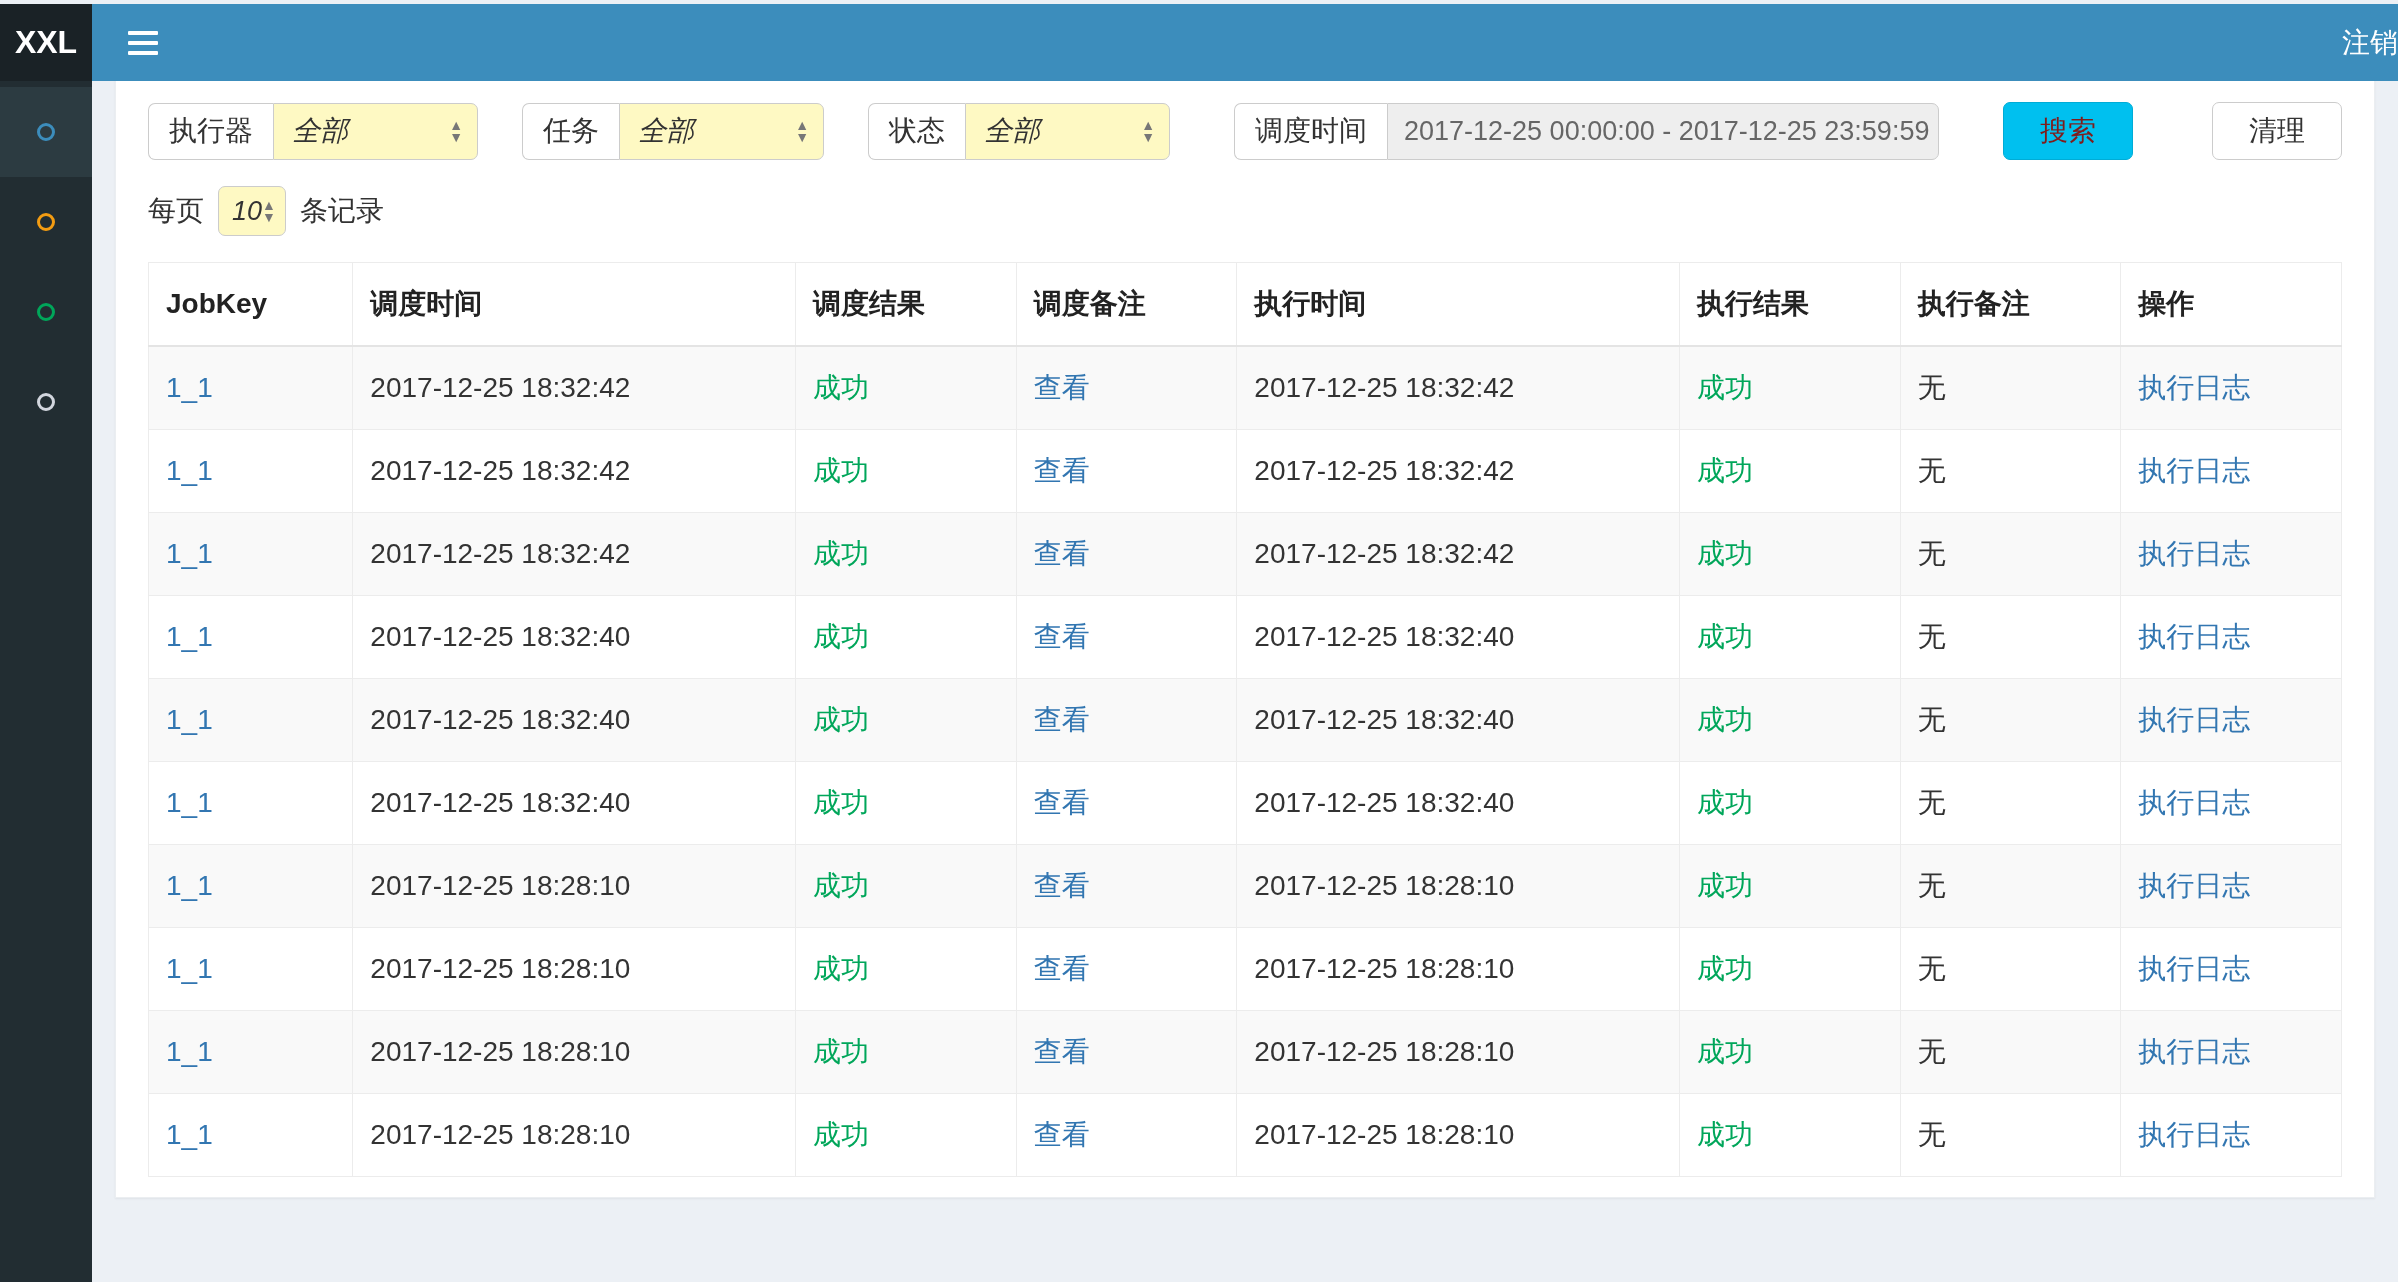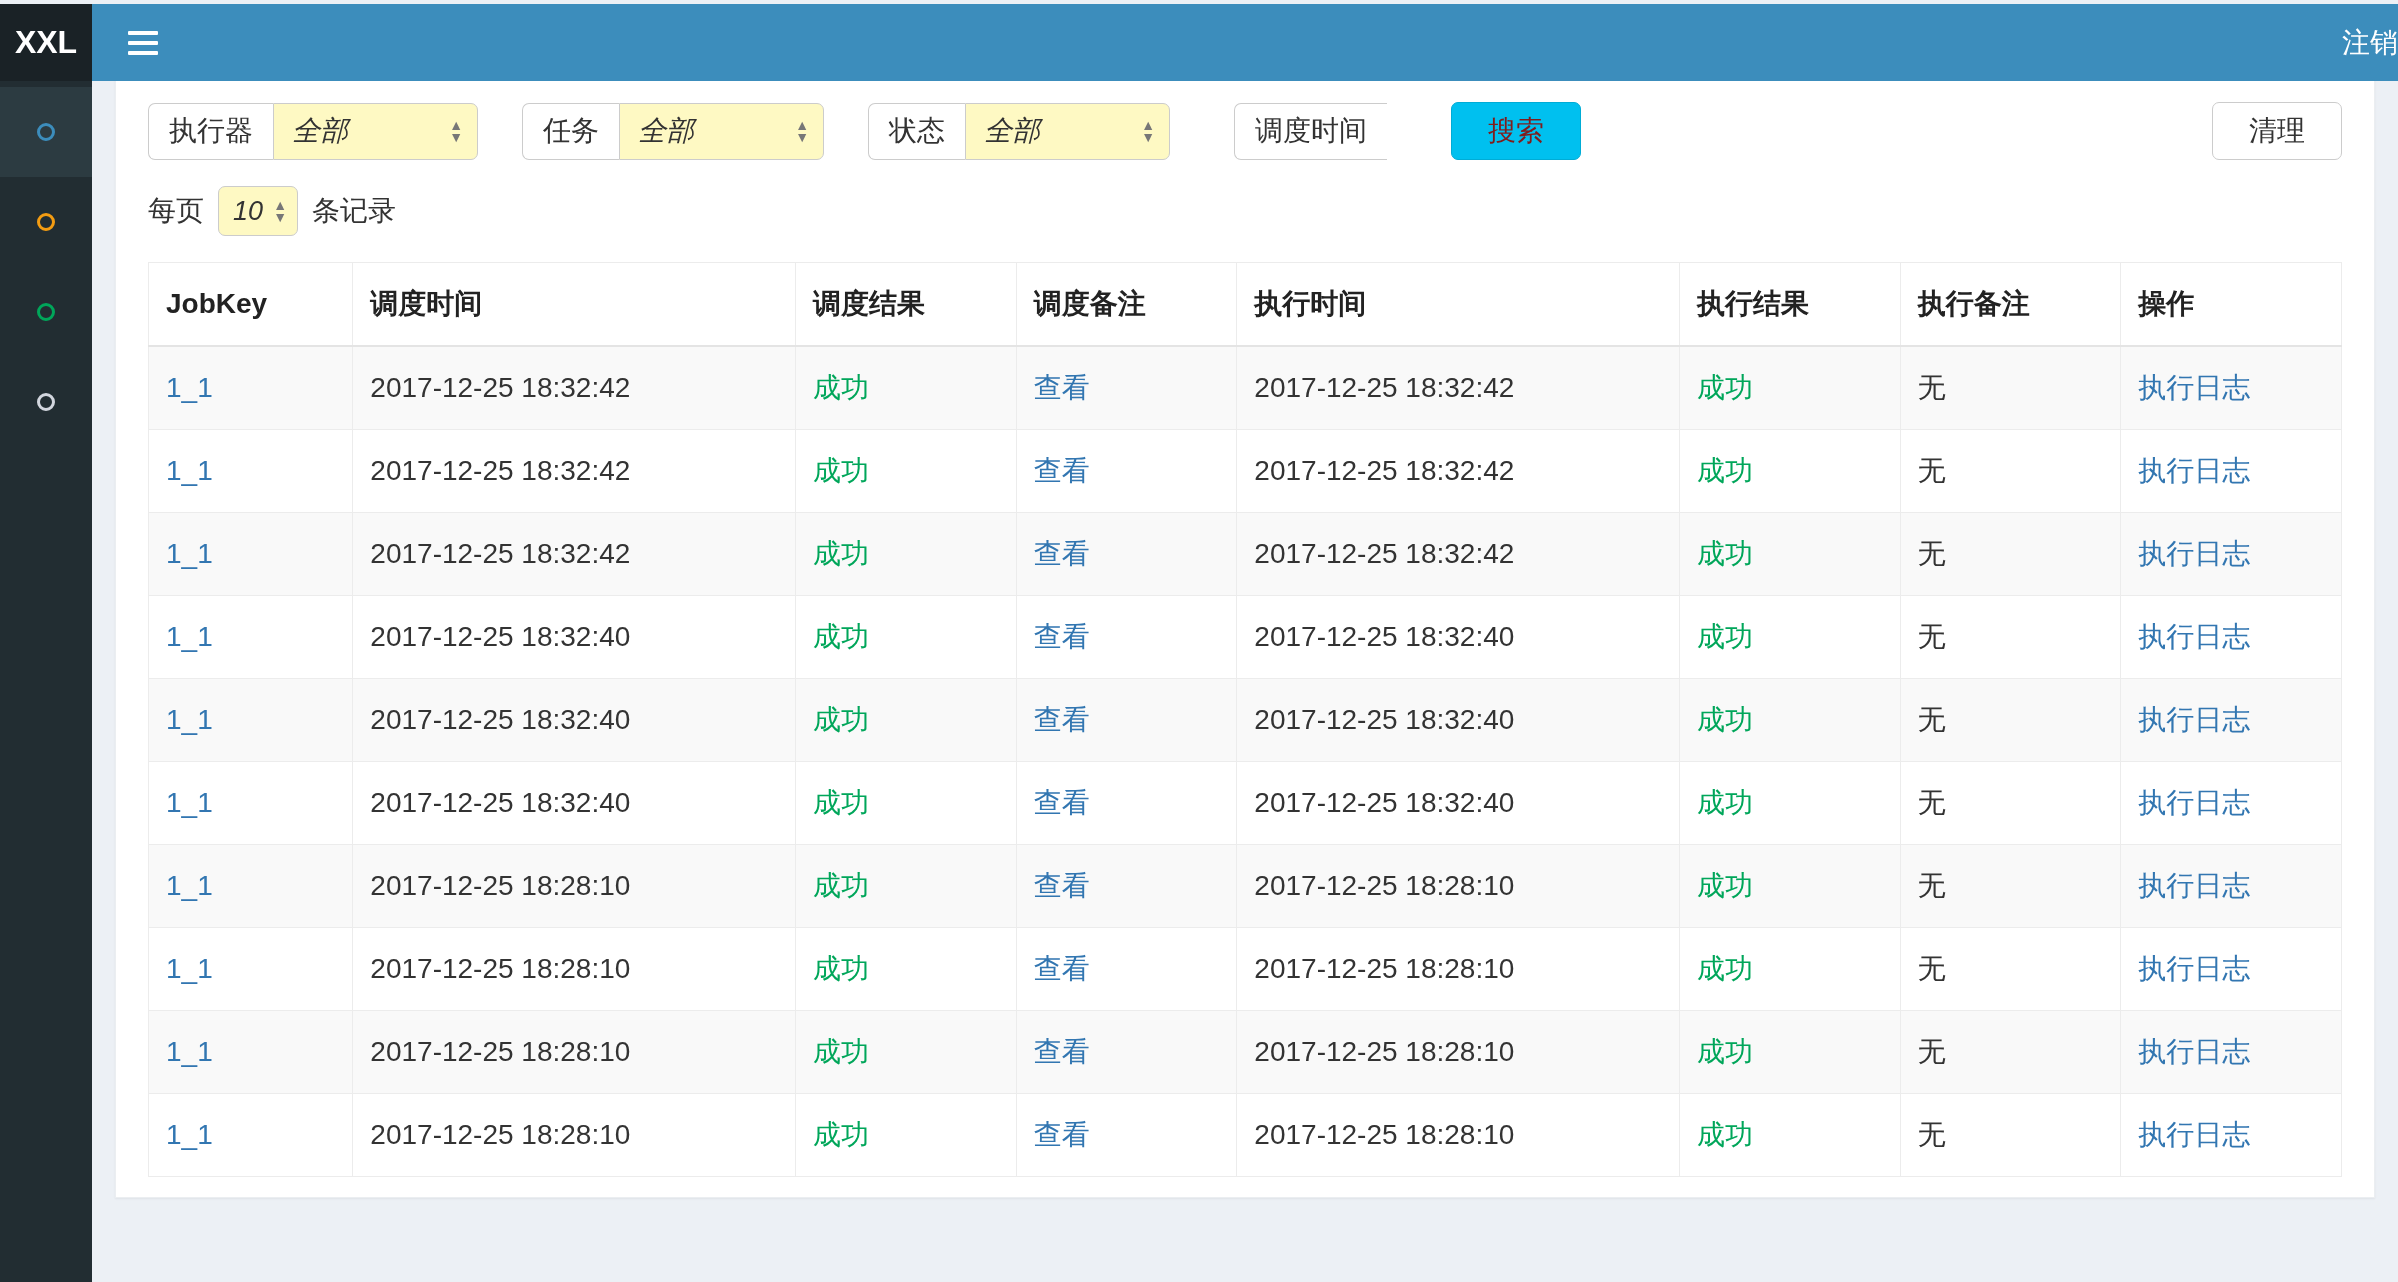--- a/index.html
+++ b/index.html
@@ -51,21 +51,21 @@
   .input-group { display:inline-flex; height:57px; }
   .addon {
     display:flex; align-items:center; padding:0 20px; font-size:28px; color:#333;
     border:1px solid #ccc; border-right:0; border-radius:7px 0 0 7px; background:#fff; white-space:nowrap;
   }
   .selectbox {
     display:flex; align-items:center; justify-content:space-between;
     width:205px; padding:0 14px 0 18px; font-size:28px; color:#333;
     border:1px solid #ccc; border-radius:0 7px 7px 0; background:#fef9c3; cursor:pointer;font-style:italic;
   }
-  .selectbox.small { width:80px; height:50px; border-radius:7px; padding:0 10px 0 14px; font-size:27px; }
+  .selectbox.small { width:68px; height:50px; border-radius:7px; padding:0 10px 0 14px; font-size:27px;justify-content:center; }
   .arrows { display:flex; flex-direction:column; line-height:12px; font-size:14px; color:#777; }
   .date-input {
     display:flex; align-items:center; width:552px; padding:0 16px; font-size:27px; color:#666;
     border:1px solid #ccc; border-radius:0 7px 7px 0; background:#eeeeee; white-space:nowrap; overflow:hidden;
   }
   .gap56 { margin-right:44px; }
   .gap64 { margin-right:64px; }
   .btn {
     height:58px; padding:0 36px; font-size:28px; border-radius:7px; cursor:pointer;
     display:inline-flex; align-items:center; justify-content:center; border:1px solid #ccc; background:#fff; color:#333;
@@ -153,20 +153,21 @@
           <span>全部</span>
           <span class="arrows">
               <span>▲</span>
               <span>▼</span>
             </span>
         </div>
       </div>
 
       <div class="input-group">
         <span class="addon">调度时间</span>
+        <div class="date-input">2017-12-25 00:00:00 - 2017-12-25 23:59:59</div>
       </div>
 
       <button class="btn btn-search">搜索</button>
       <button class="btn btn-clear">清理</button>
     </div>
 
     <div class="pagesize-row">
       <span>每页</span>
       <div class="selectbox small">
         <span>10</span>

